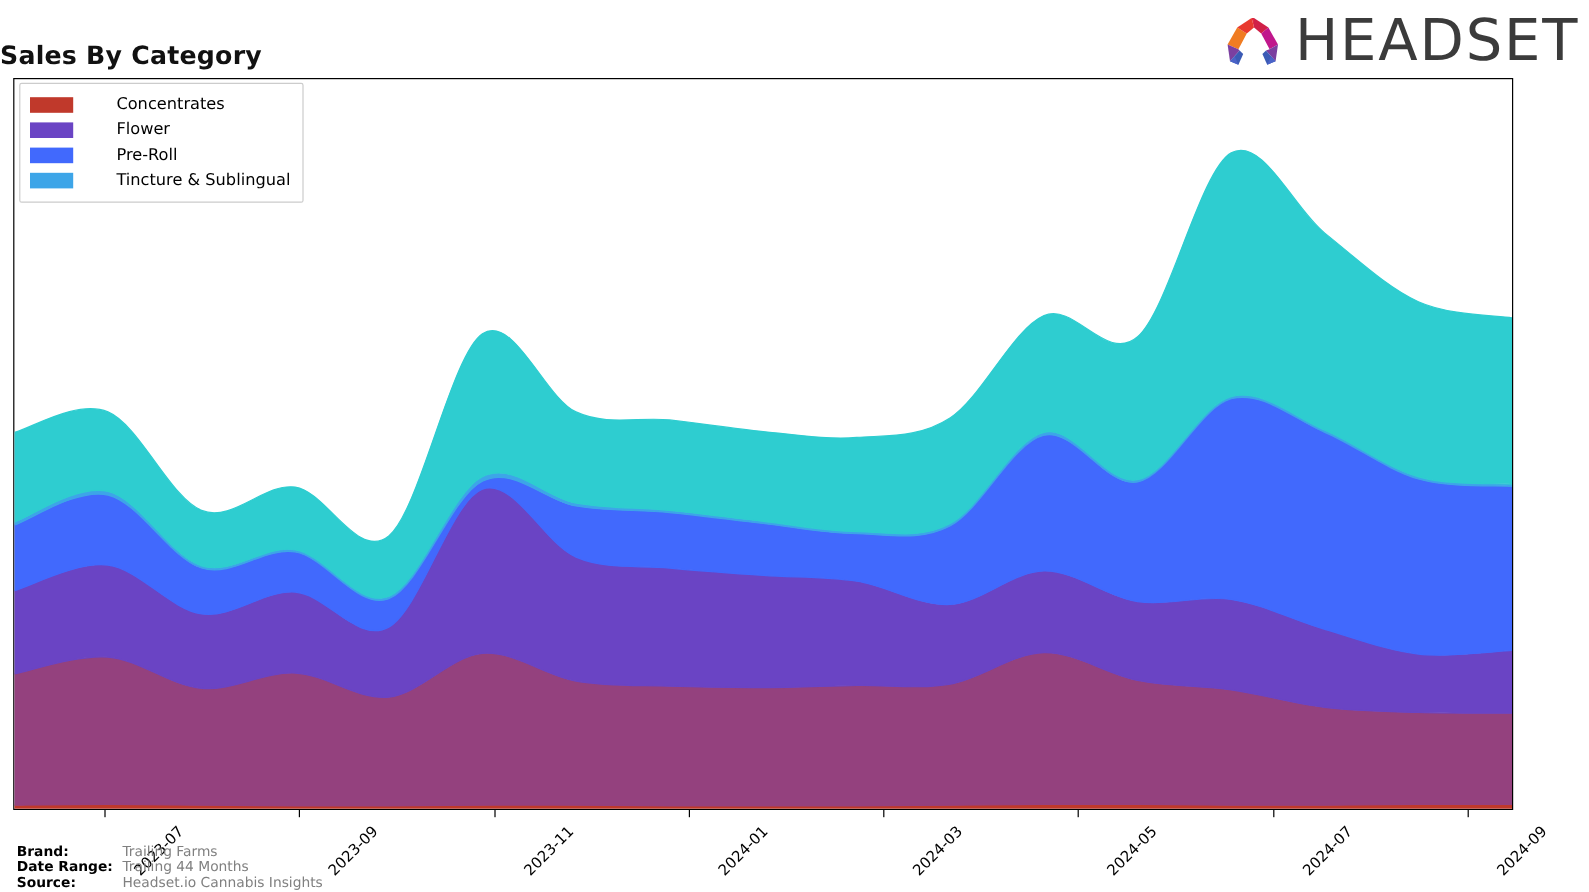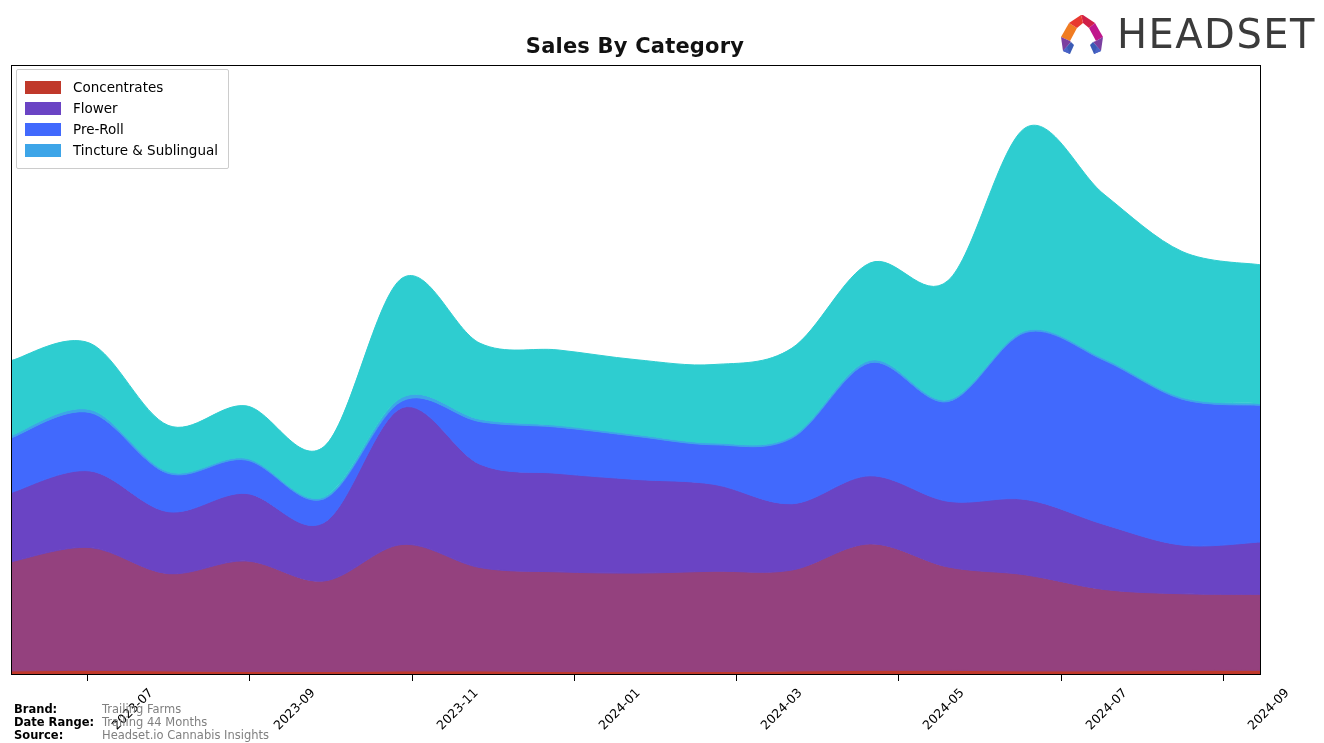--- a/index.html
+++ b/index.html
@@ -27,42 +27,42 @@
     position: absolute;
     left: 0; top: 0;
     width: 1324px;
     height: 72px;
   }
   .chart-title {
     position: absolute;
     left: 0;
     top: 36px;
     width: 1270px;
-    text-align: center;
+    text-align: left;
     font-size: 21px;
     font-weight: bold;
     color: #111111;
     letter-spacing: 0.2px;
     line-height: 1;
   }
 
   
   .logo-wrap {
     position: absolute;
     right: 8px;
     top: 8px;
     display: flex;
     align-items: center;
     gap: 8px;
     height: 52px;
   }
   .logo-mark { display: block; }
   .logo-text {
     font-family: "DejaVu Sans", "Liberation Sans", sans-serif;
-    font-size: 40px;
+    font-size: 48px;
     font-weight: 500;
     letter-spacing: 1.5px;
     color: #3b3b3b;
     line-height: 1;
     white-space: nowrap;
   }
 
   
   .plot-frame {
     position: absolute;
@@ -91,20 +91,21 @@
     background: #ffffff;
     border: 1px solid #cccccc;
     border-radius: 2px;
     padding: 7px 10px 7px 8px;
     z-index: 5;
   }
   .legend-row {
     display: flex;
     align-items: center;
     height: 21px;
+    gap: 24px;
   }
   .legend-swatch {
     width: 36px;
     height: 13px;
     margin-right: 12px;
     flex: 0 0 auto;
   }
   .legend-label {
     font-size: 13.5px;
     color: #000000;

